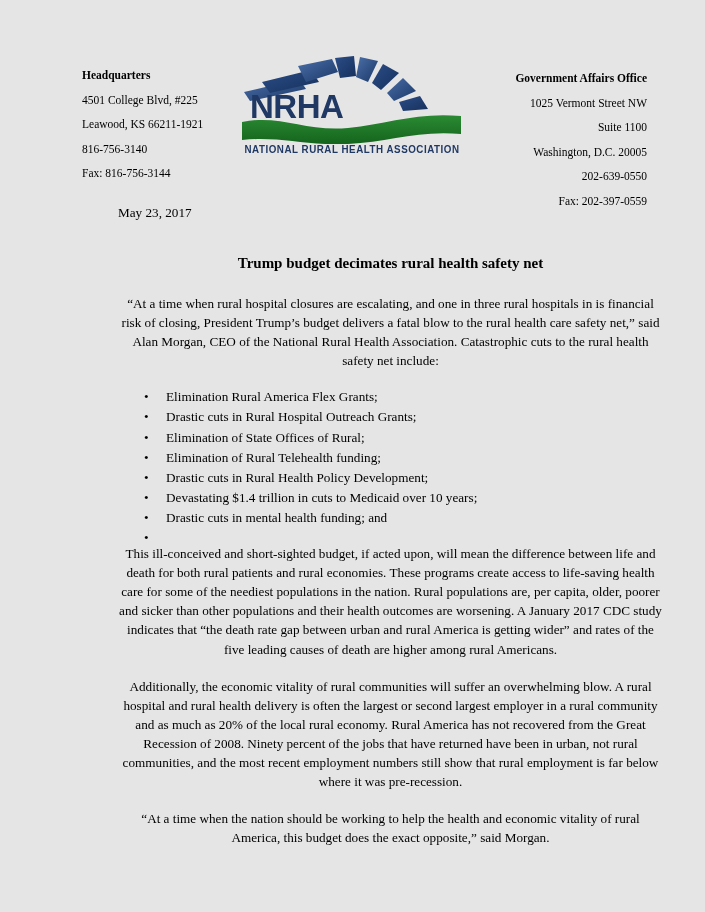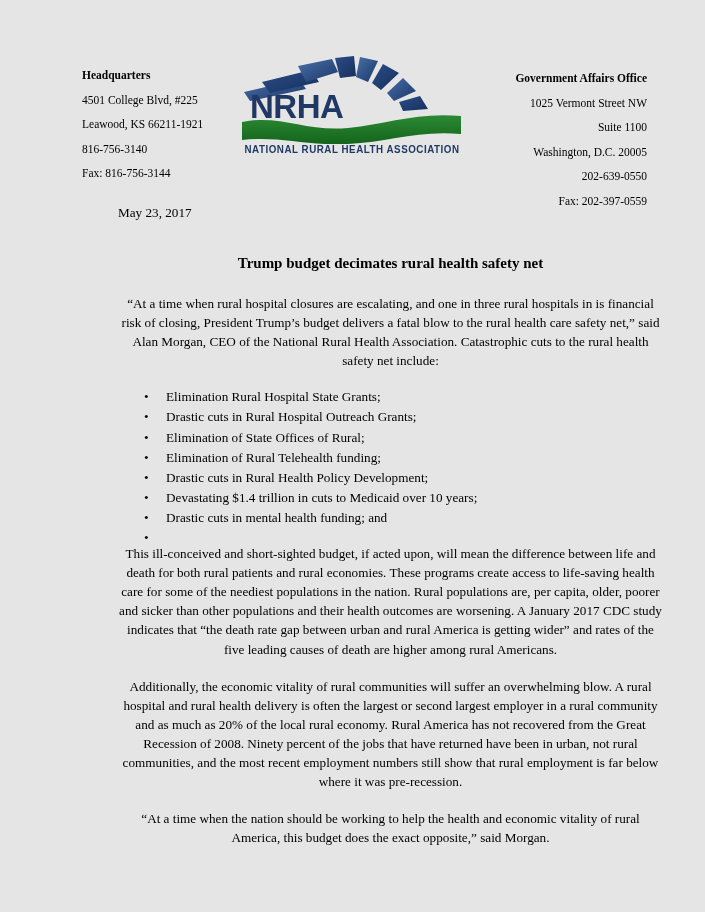--- a/index.html
+++ b/index.html
@@ -207,21 +207,21 @@
 
     <div class="doc-date">May 23, 2017</div>
 
     <div class="doc-headline">Trump budget decimates rural health safety net</div>
 
     <p class="body-para tight">“At a time when rural hospital closures are escalating, and one in three rural hospitals in is financial risk of closing, President Trump’s budget delivers a fatal blow to the rural health care safety net,” said Alan Morgan, CEO of the National Rural Health Association.  Catastrophic cuts to the rural health safety net include:</p>
 
     <ul class="cut-list">
       <li>
         <span class="bullet-dot">•</span>
-        <span>Elimination Rural Hospital State Grants;</span>
+        <span>Elimination Rural America Flex Grants;</span>
       </li>
       <li>
         <span class="bullet-dot">•</span>
         <span>Drastic cuts in Rural Hospital Outreach Grants;</span>
       </li>
       <li>
         <span class="bullet-dot">•</span>
         <span>Elimination of State Offices of Rural;</span>
       </li>
       <li>

